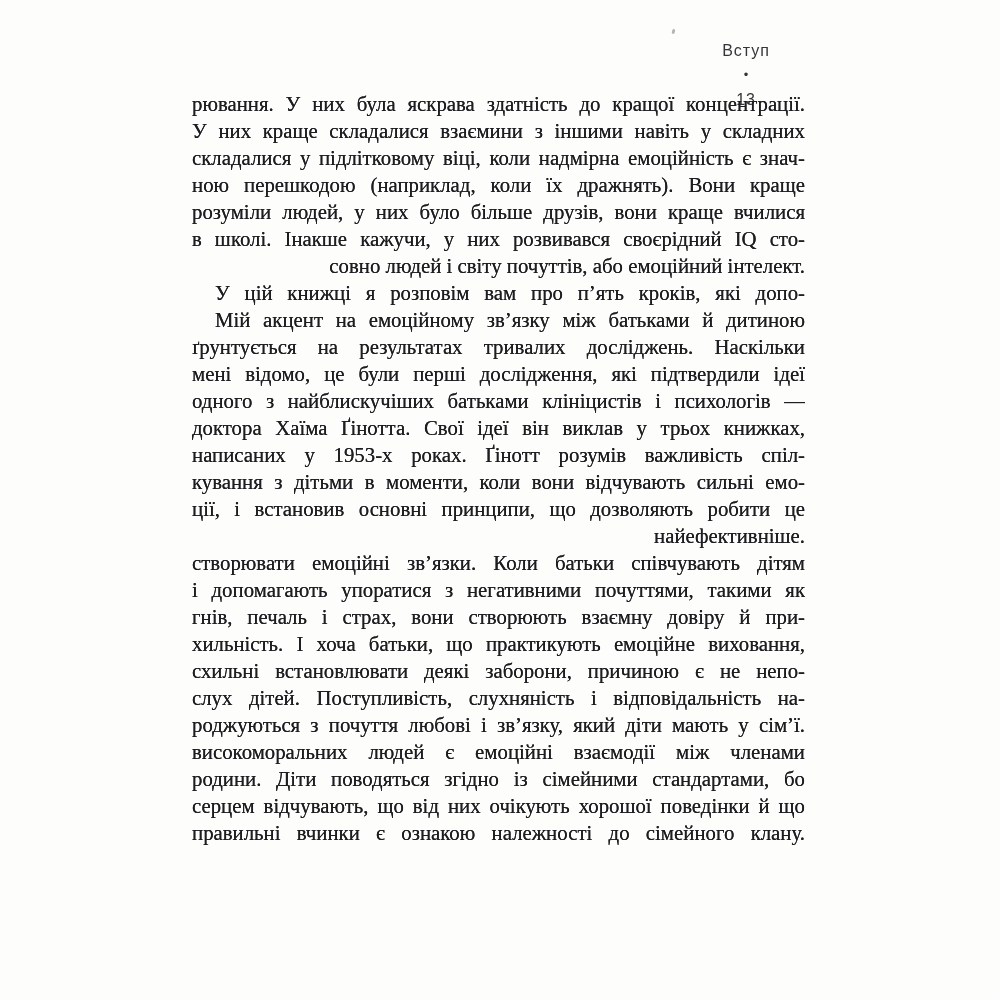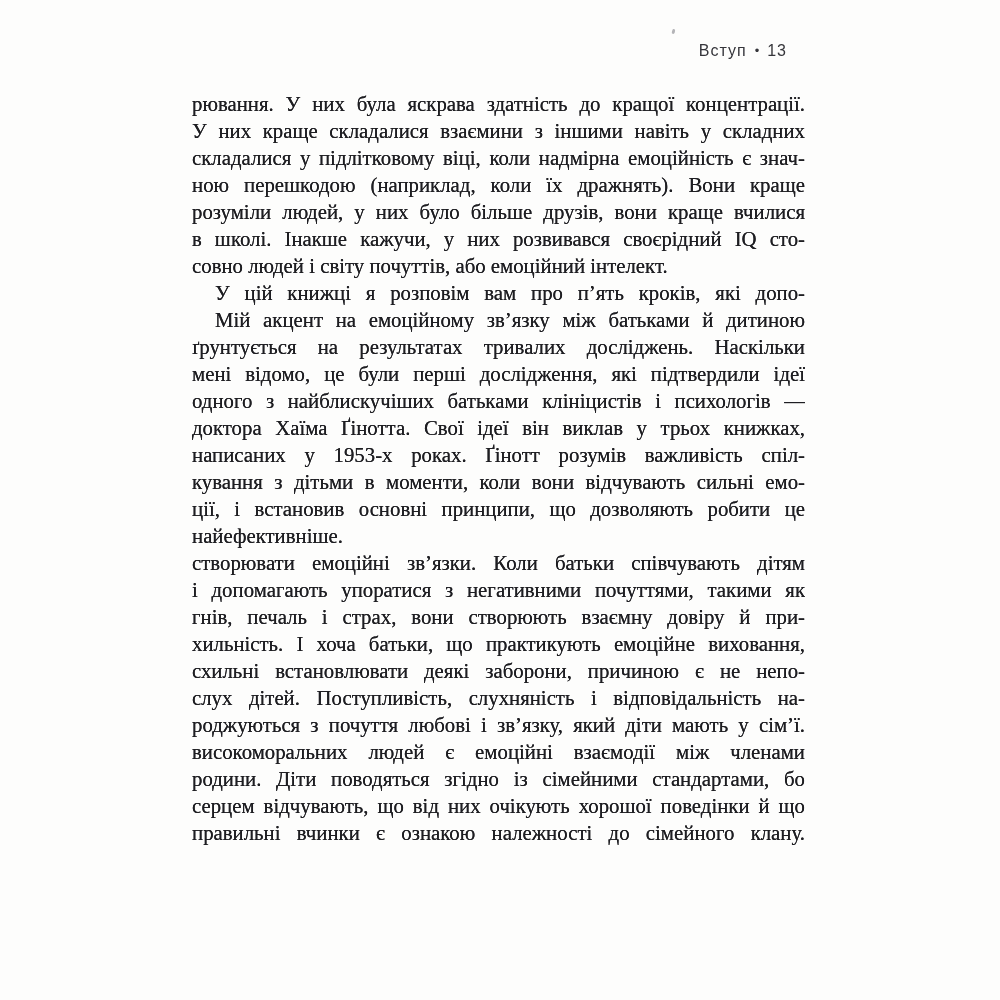--- a/index.html
+++ b/index.html
@@ -13,28 +13,29 @@
   .page {
     position: relative;
     width: 1000px;
     height: 1000px;
     background: var(--page-bg, #fdfdfc);
     font-family: "Liberation Serif", serif;
   }
   .running-head {
     position: absolute;
     top: 42px;
-    right: 213px;
+    right: 230px;
     display: flex;
     align-items: center;
     gap: 8px;
     font-family: "Liberation Sans", sans-serif;
     font-size: 16px;
     letter-spacing: 1px;
     color: var(--header-ink, #35353a);
+    flex-direction: column;
   }
   .running-head .dot {
     font-size: 13px;
     position: relative;
     top: -1px;
     letter-spacing: 0;
   }
   .scan-speck {
     position: absolute;
     left: 672px;
@@ -52,21 +53,21 @@
     width: 613px;
     font-size: 20.8px;
     line-height: 27px;
     color: var(--text-ink, #1e1e22);
     text-shadow: 0 0 0.35px currentColor;
   }
   .line {
     height: 27px;
     overflow: hidden;
     white-space: nowrap;
-    text-align: left;
+    text-align: right;
   }
   .line.j {
     white-space: normal;
     text-align: justify;
     text-align-last: justify;
   }
   .line.ind {
     text-indent: 23px;
   }
 </style>

